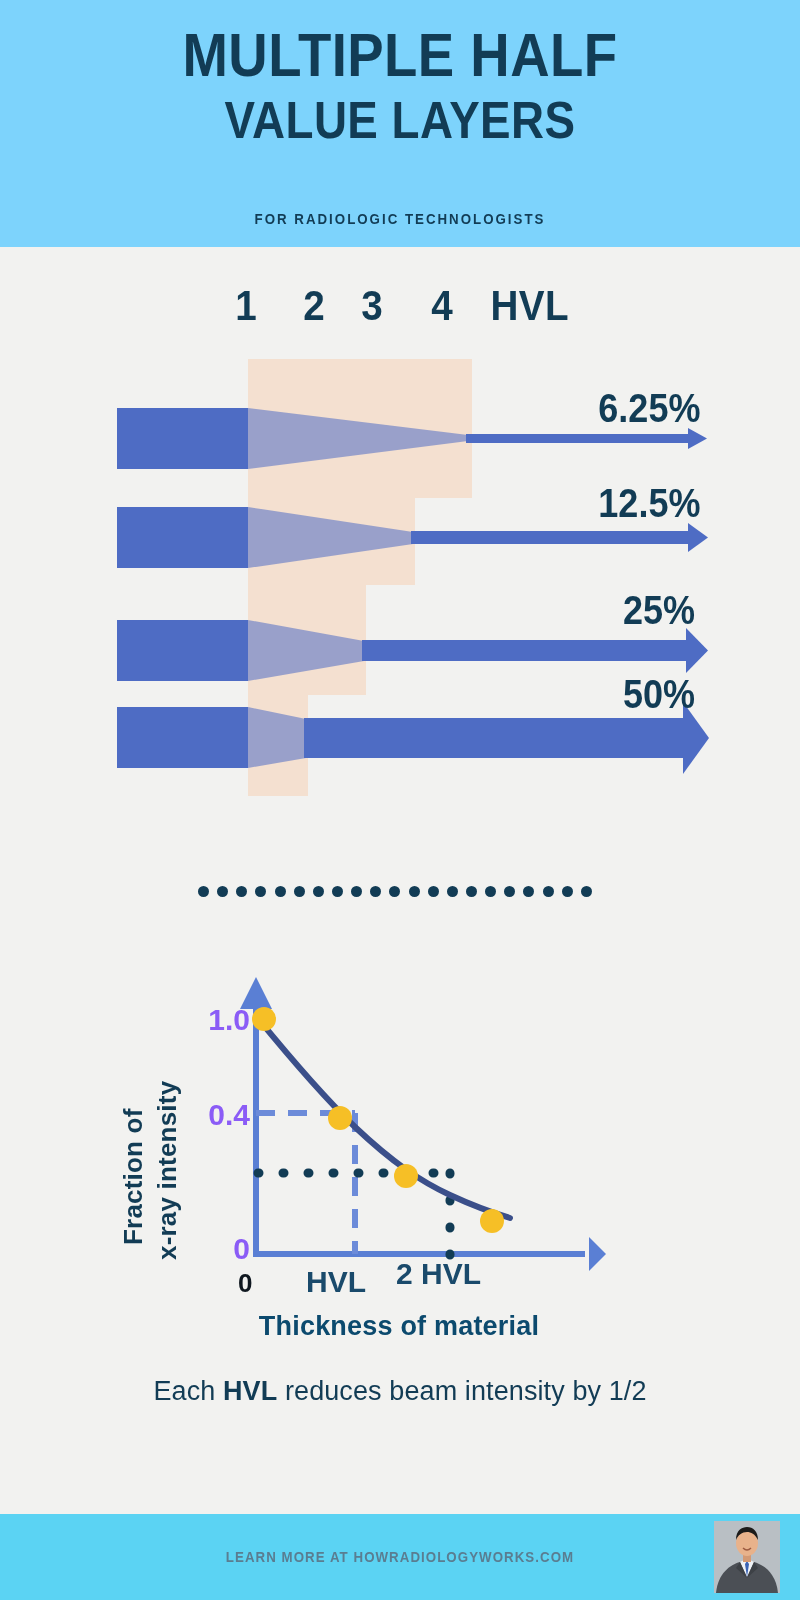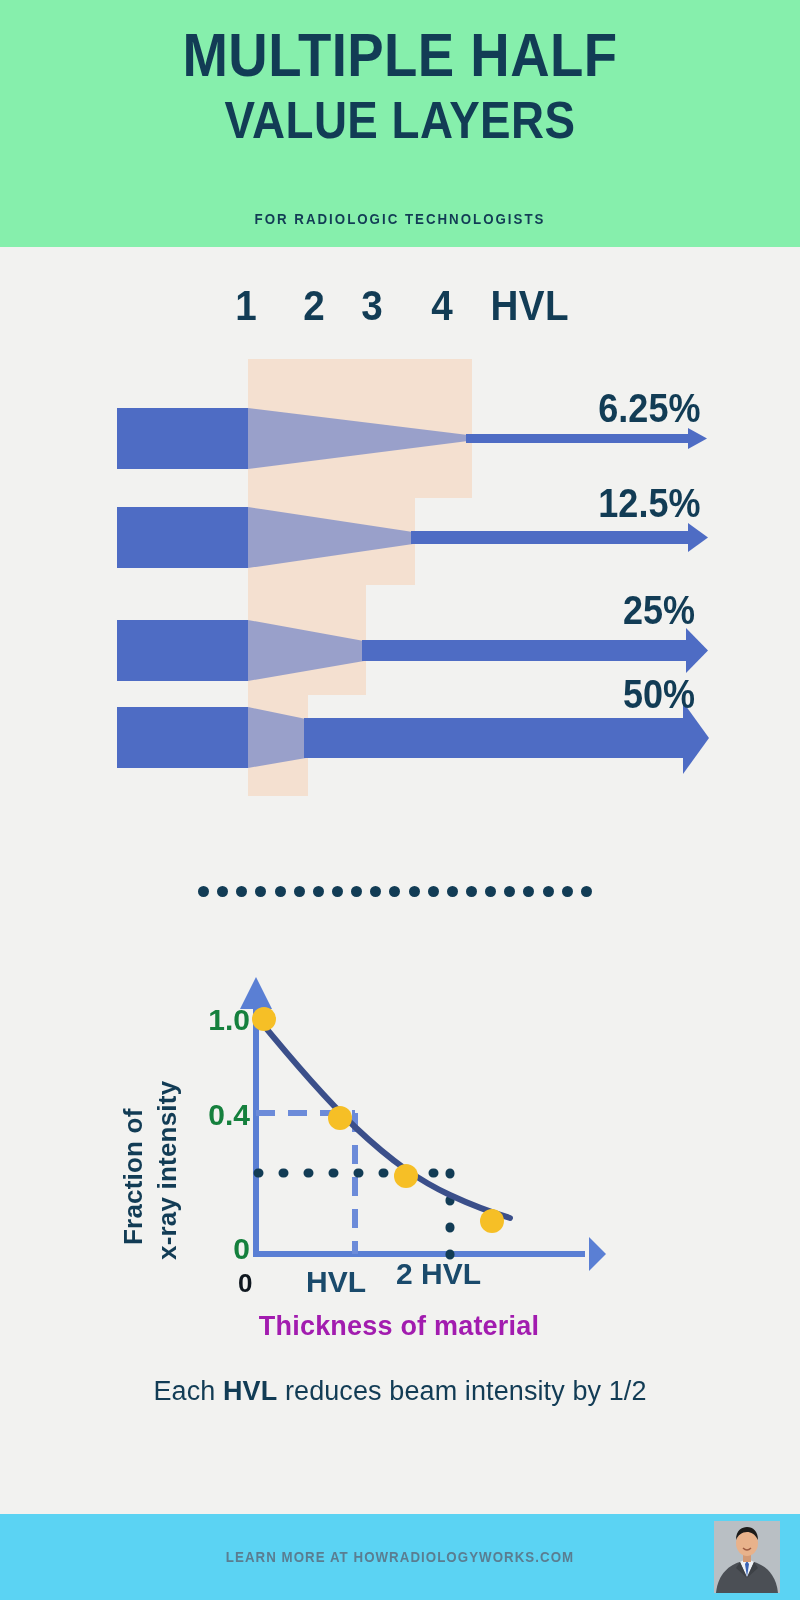--- a/index.html
+++ b/index.html
@@ -23,21 +23,21 @@
     background: #f2f2f0;
   }
 
   
   .header {
     position: absolute;
     left: 0;
     top: 0;
     width: 800px;
     height: 247px;
-    background: #86efac;
+    background: #7dd3fc;
   }
   .title-line {
     position: absolute;
     width: 800px;
     text-align: center;
     color: #123c55;
     font-family: "Liberation Sans Narrow", "Liberation Sans", sans-serif;
     font-weight: bold;
     letter-spacing: 0.5px;
     transform: scaleX(0.88);
@@ -157,21 +157,21 @@
     font-size: 26px;
     font-weight: bold;
     white-space: nowrap;
     letter-spacing: 0.2px;
   }
   .ylabel .l1 { left: 118px; top: 290px; }
   .ylabel .l2 { left: 152px; top: 305px; }
 
   .ytick {
     position: absolute;
-    color: #15803d;
+    color: #8b5cf6;
     font-family: "Liberation Sans Narrow", "Liberation Sans", sans-serif;
     font-size: 30px;
     font-weight: bold;
     text-align: right;
     width: 70px;
   }
   .xtick {
     position: absolute;
     color: #1a4a6b;
     font-family: "Liberation Sans Narrow", "Liberation Sans", sans-serif;
@@ -185,21 +185,21 @@
     font-family: "Liberation Sans Narrow", "Liberation Sans", sans-serif;
     font-size: 26px;
     font-weight: bold;
   }
   .xaxis-title {
     position: absolute;
     left: 0;
     top: 1311px;
     width: 800px;
     text-align: center;
-    color: #a21caf;
+    color: #0c4a6e;
     font-family: "Liberation Sans Narrow", "Liberation Sans", sans-serif;
     font-size: 27px;
     font-weight: bold;
     letter-spacing: 0.2px;
   }
   .xaxis-title-inner { margin-left: -2px; }
 
   
   .caption {
     position: absolute;

